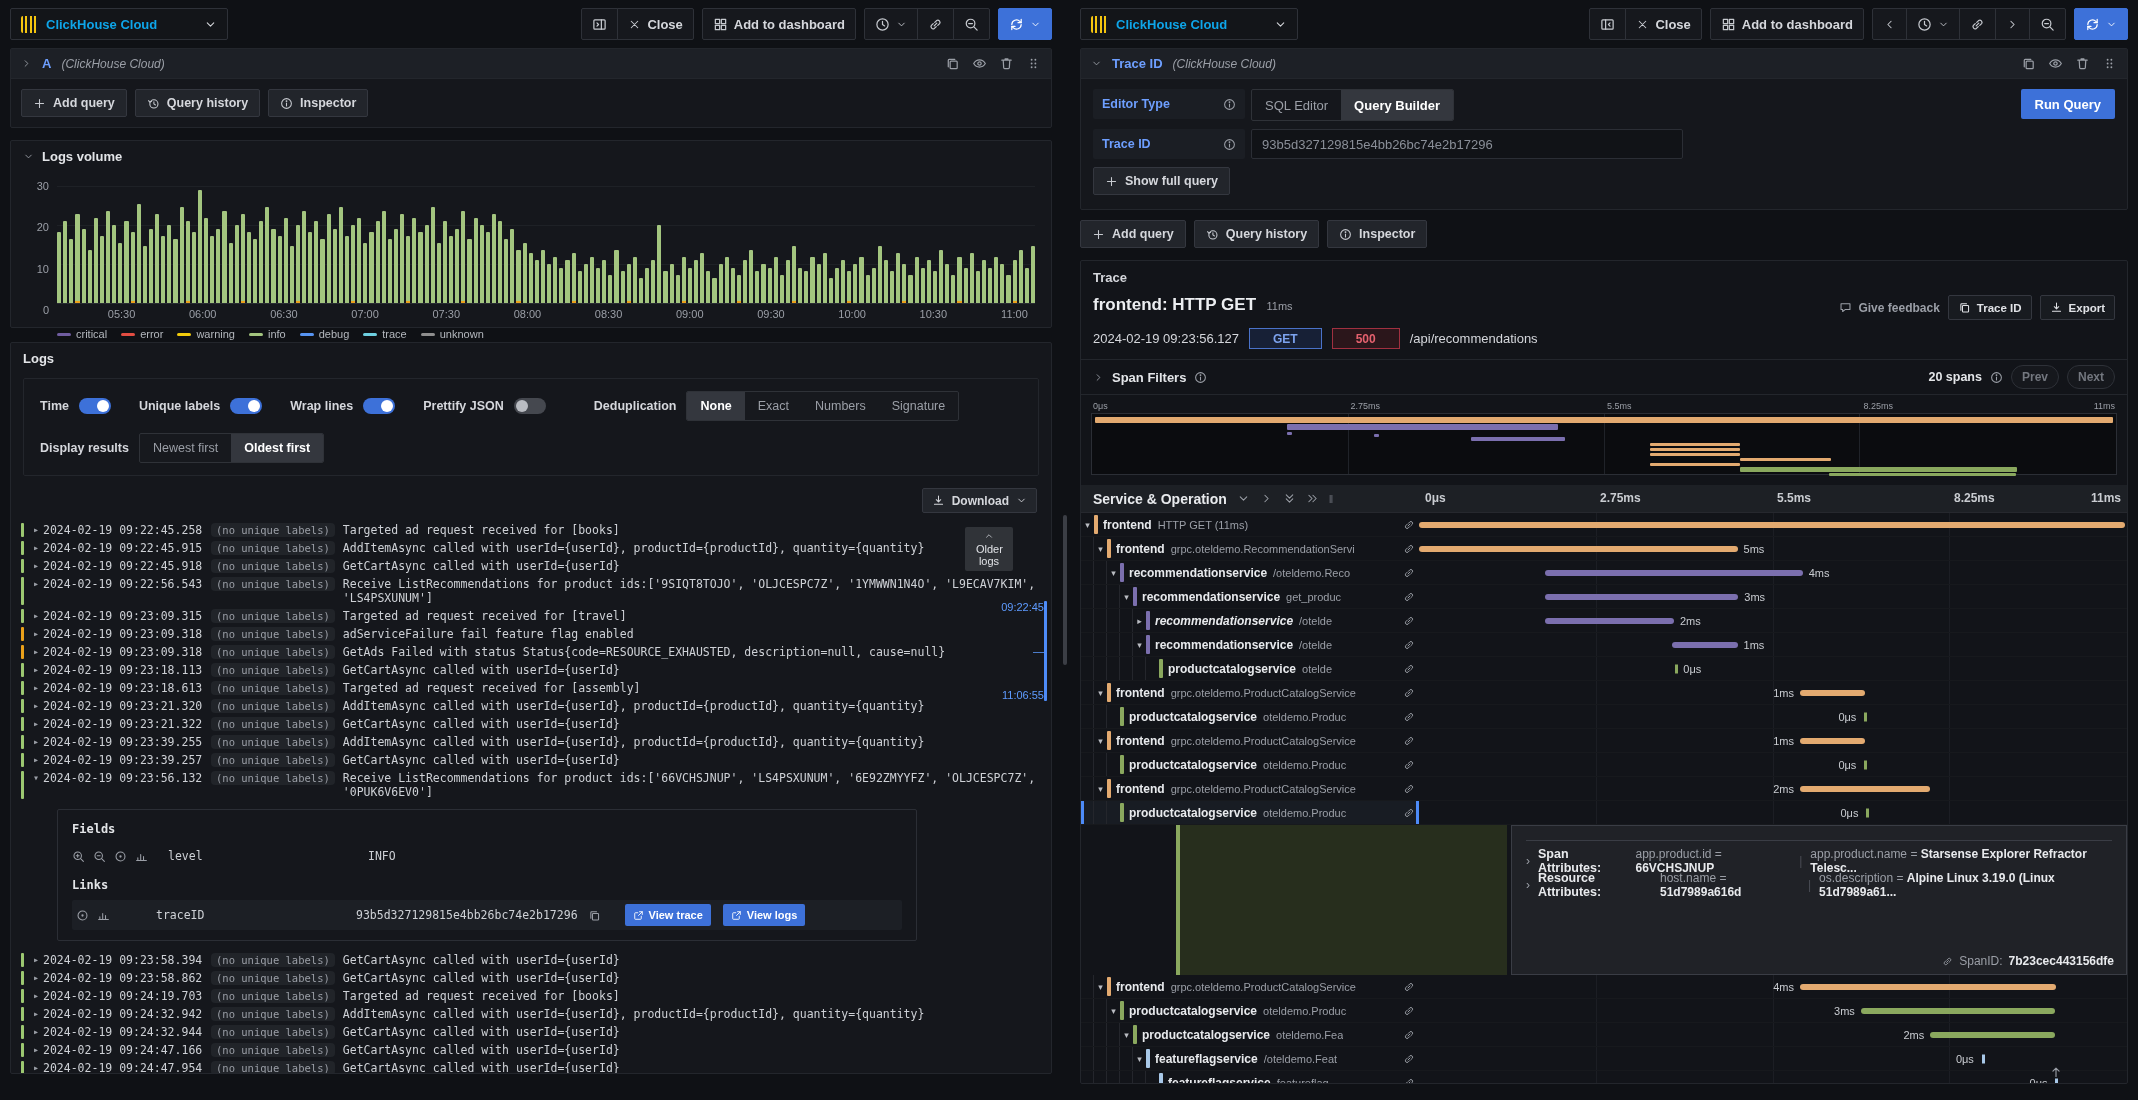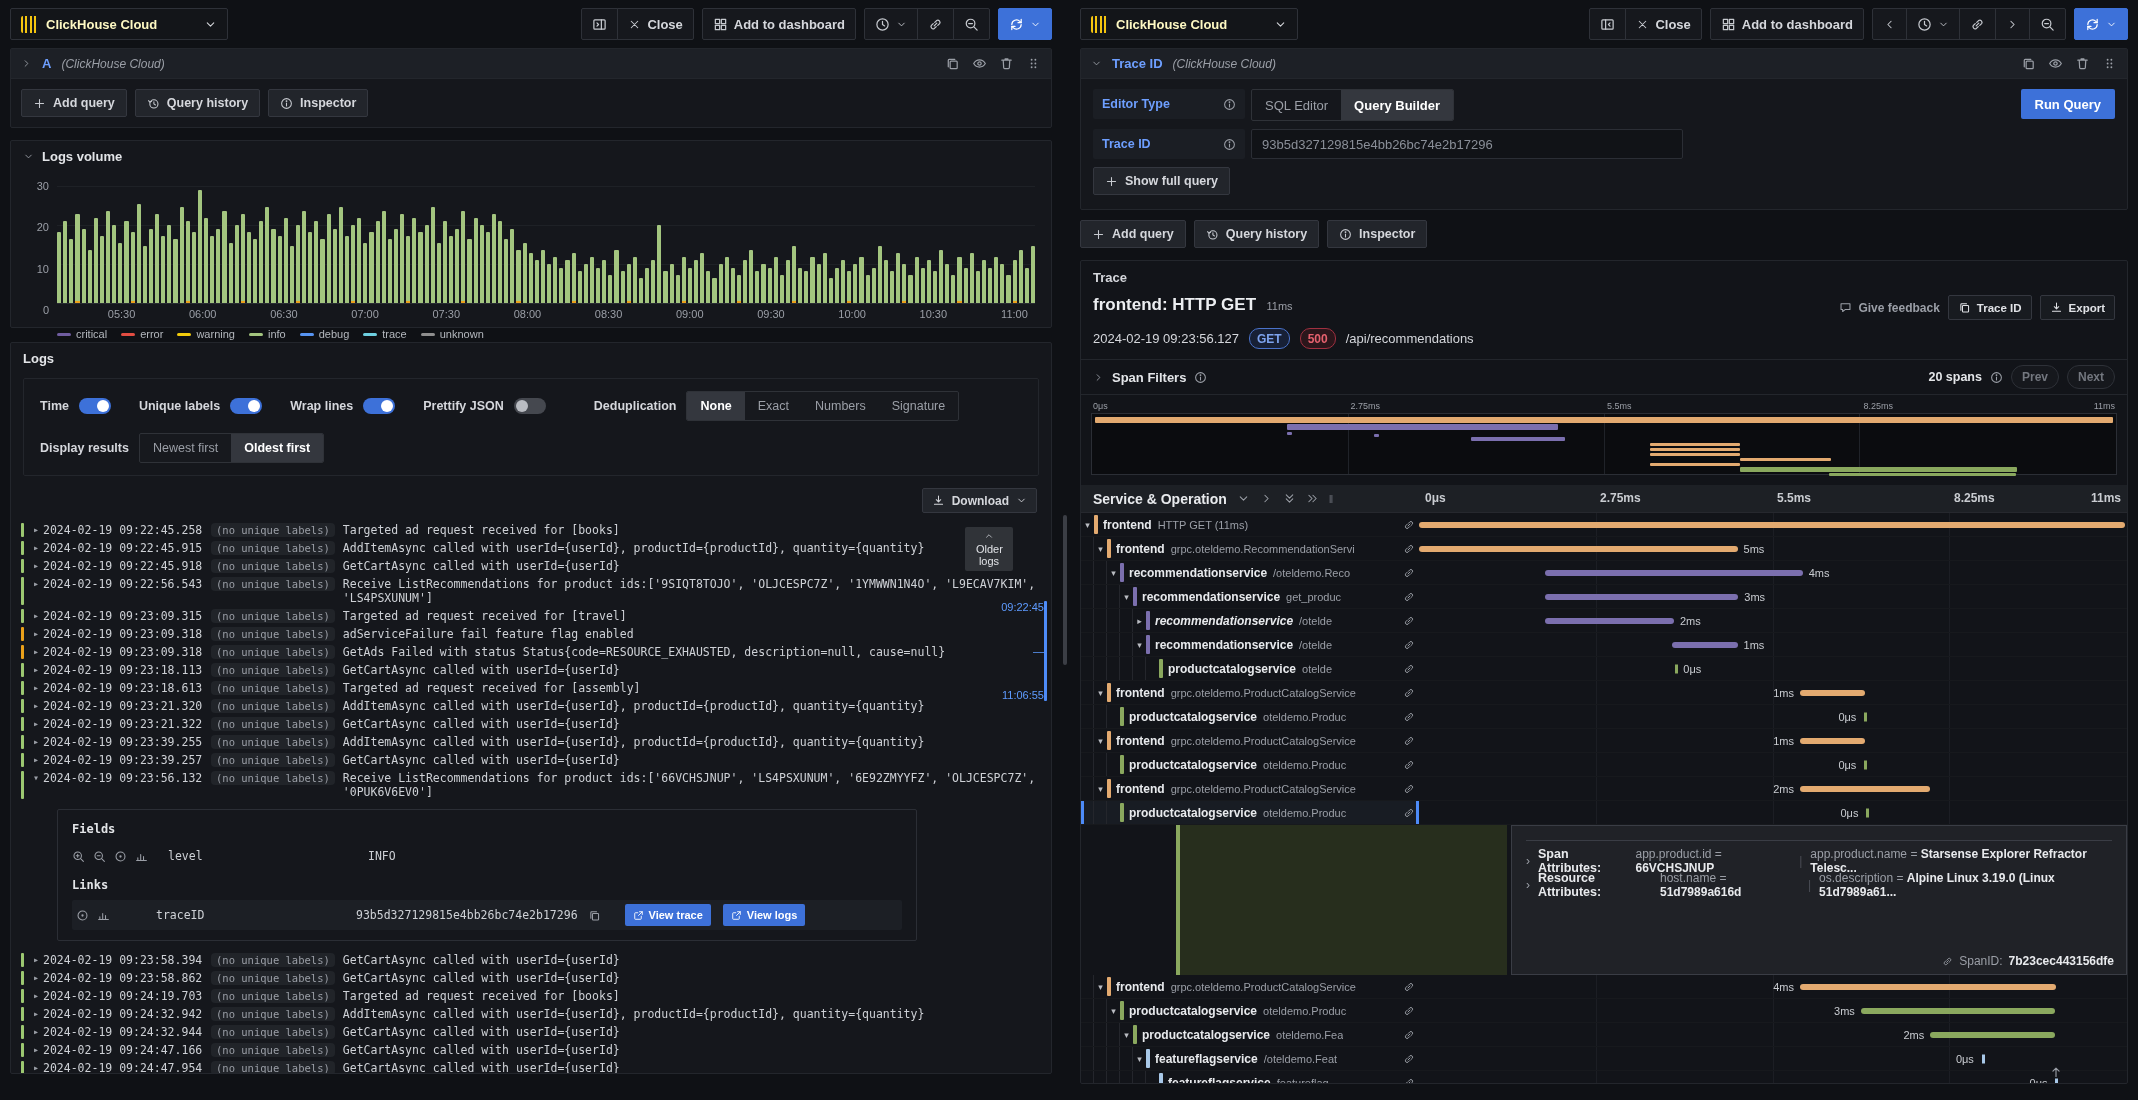--- a/index.html
+++ b/index.html
@@ -8,21 +8,21 @@
   .canvas { position:relative; width:2138px; height:1100px; background:#0f1115; overflow:hidden; }
   .pane { position:absolute; top:0; height:1100px; overflow:hidden; }
   #paneL { left:0; width:1062px; }
   #paneR { left:1070px; width:1068px; }
   .vscroll { position:absolute; left:1063px; top:515px; width:4px; height:150px; background:#3b3e45; border-radius:2px; }
 
   
   .toolbar { display:flex; align-items:center; padding:8px 10px 8px 10px; gap:8px; }
   .tb-right { margin-left:auto; display:flex; align-items:center; gap:8px; }
   .ds-picker { display:flex; align-items:center; gap:8px; width:218px; height:32px; background:#131519; border:1px solid #2e3138; border-radius:2px; padding:0 10px; cursor:pointer; }
-  .ds-name { font-size:13px; font-weight:600; color:#fef9c3; flex:1; }
+  .ds-name { font-size:13px; font-weight:600; color:#0ea5e9; flex:1; }
   .ch-logo { width:17px; height:17px; border-radius:2px; background:repeating-linear-gradient(90deg,#f5c50f 0 2px,#15171c 2px 4.4px); flex:none; }
   .tbtn { display:inline-flex; align-items:center; justify-content:center; gap:6px; height:32px; padding:0 10px; background:#16181d; border:1px solid #2e3138; border-radius:2px; color:#d5d7dc; font-size:13px; font-weight:600; cursor:pointer; white-space:nowrap; }
   .btn-group { display:flex; }
   .btn-group .tbtn { border-radius:0; }
   .btn-group .tbtn + .tbtn { margin-left:-1px; }
   .btn-group .tbtn:first-child { border-radius:2px 0 0 2px; }
   .btn-group .tbtn:last-child { border-radius:0 2px 2px 0; }
   .tbtn.blue { background:#3d71d9; border-color:#3d71d9; color:#fff; }
   .tbtn .i { color:#c7cad0; }
   .tbtn.blue .i { color:#fff; }
@@ -104,21 +104,21 @@
   .tinput { margin-left:6px; width:432px; height:30px; background:#111317; border:1px solid #2b2e35; border-radius:2px; color:#8a8f98; font-size:13px; padding:0 10px; font-family:"Liberation Sans",sans-serif; }
   .runq { position:absolute; right:12px; top:10px; height:30px; padding:0 14px; background:#3d71d9; border:none; border-radius:2px; color:#fff; font-size:13px; font-weight:600; cursor:pointer; }
 
   
   .trace-panel { margin-top:12px; border:1px solid #23262c; border-radius:2px; background:#121419; position:relative; height:824px; overflow:hidden; }
   .trace-title { padding:9px 12px 2px 12px; font-size:13px; font-weight:700; color:#d5d7dc; }
   .thead { display:flex; align-items:flex-start; padding:8px 12px 0 12px; }
   .tmain { font-size:17px; font-weight:700; color:#eceef1; }
   .tdur { font-size:11px; color:#9b9fa7; font-weight:400; margin-left:6px; }
   .tmeta { display:flex; align-items:center; gap:10px; padding:8px 12px 10px 12px; font-size:13px; color:#d5d7dc; }
-  .badge { display:inline-flex; align-items:center; height:21px; padding:0 7px; border-radius:10px; font-size:12px; font-weight:700; }
+  .badge { display:inline-flex; align-items:center; height:21px; padding:0 23px; border-radius:0; font-size:12px; font-weight:700; }
   .badge.get { color:#7da3ef; border:1px solid #4a72c9; background:#172036; }
   .badge.err { color:#e5616e; border:1px solid #a03040; background:#2b161b; }
   .thead-btns { margin-left:auto; display:flex; gap:8px; align-items:center; }
   .ghost { display:inline-flex; align-items:center; gap:6px; color:#9b9fa7; font-size:12px; font-weight:600; cursor:pointer; }
   .hbtn { display:inline-flex; align-items:center; gap:6px; height:25px; padding:0 9px; background:#181b20; border:1px solid #34373f; border-radius:2px; color:#e0e2e6; font-size:11.5px; font-weight:700; cursor:pointer; }
   .sfrow { display:flex; align-items:center; gap:8px; border-top:1px solid #23262c; border-bottom:1px solid #23262c; height:36px; padding:0 12px; }
   .sfrow .t { font-size:13px; font-weight:700; color:#e3e5e8; }
   .sfright { margin-left:auto; display:flex; align-items:center; gap:8px; }
   .spans-count { font-size:12.5px; font-weight:700; color:#e3e5e8; }
   .pnbtn { height:24px; padding:0 10px; background:#16181d; border:1px solid #2e3138; border-radius:12px; color:#73777f; font-size:12px; font-weight:600; cursor:pointer; }

